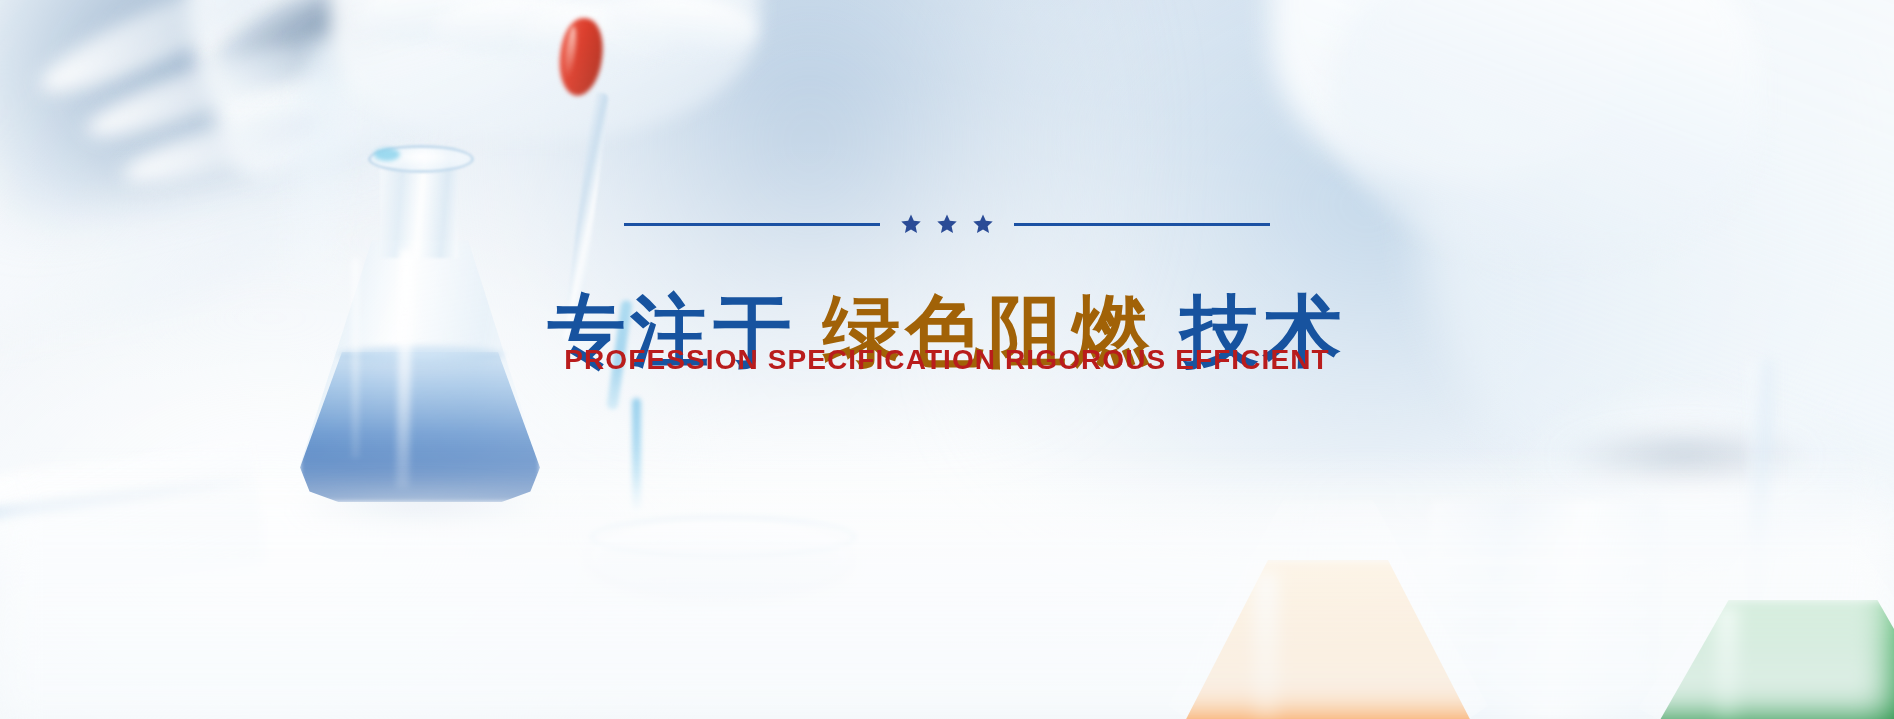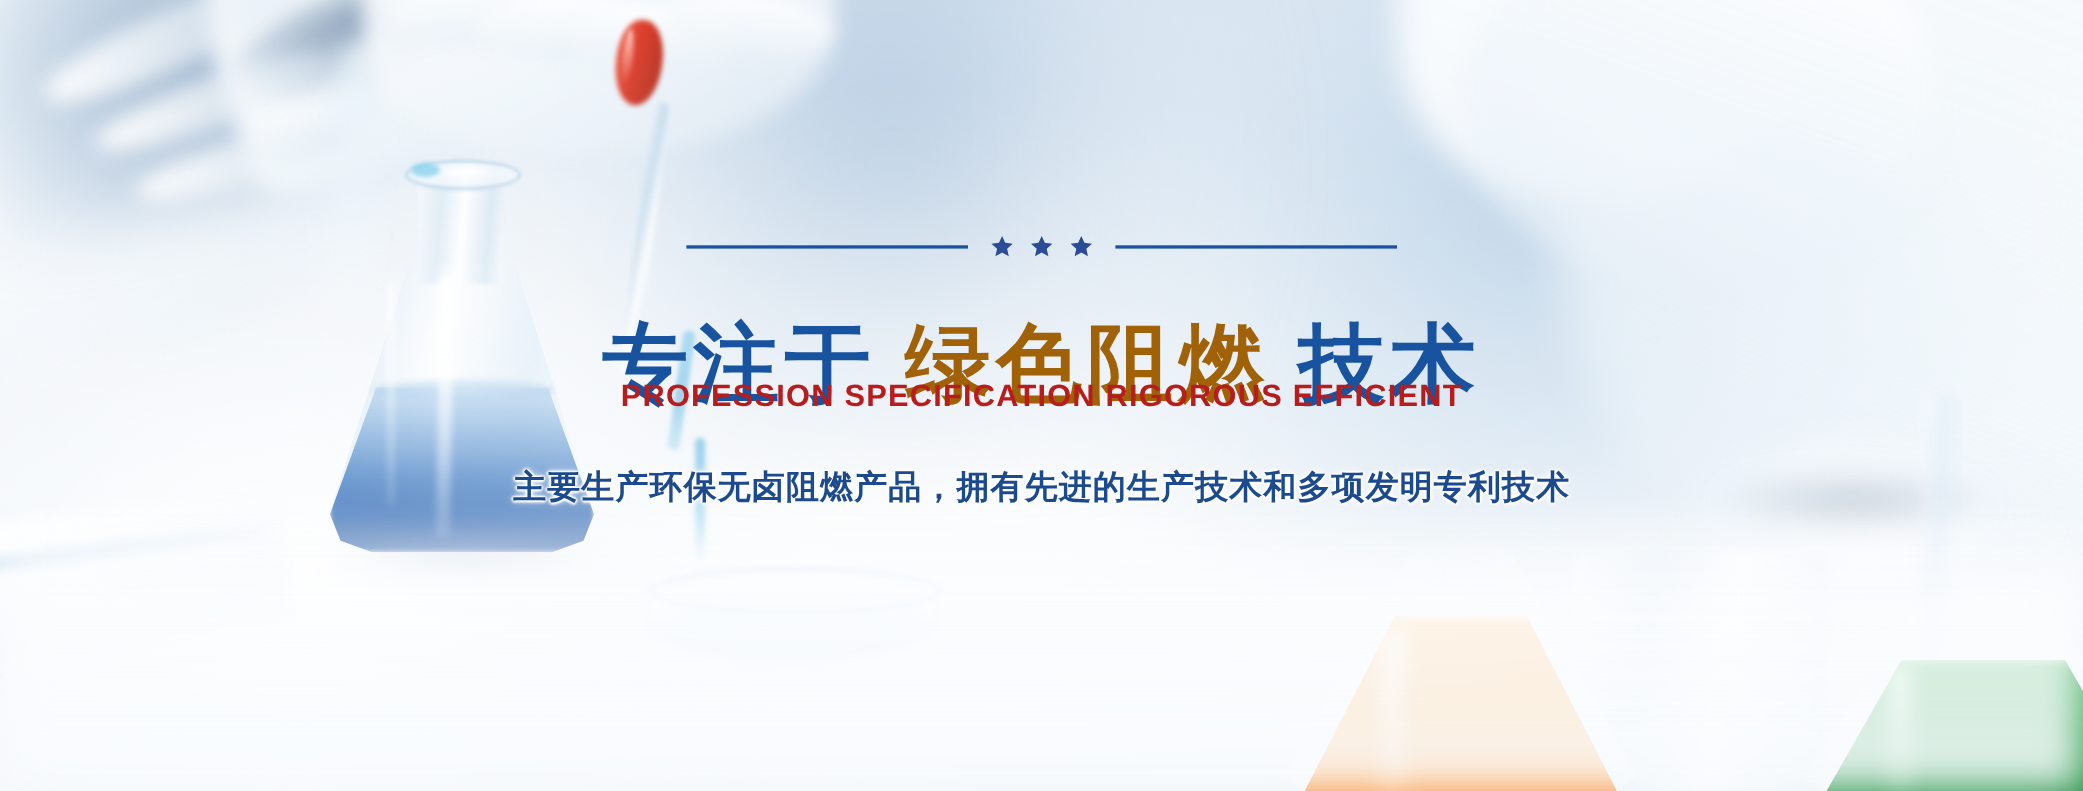--- a/index.html
+++ b/index.html
@@ -508,16 +508,15 @@
             </svg>
         </span>
       </span>
       <span class="rule right"></span>
     </div>
 
     <h1 class="headline"><span class="blue">专注于</span><span class="gap"></span><span class="green">绿色阻燃</span><span class="gap"></span><span class="blue">技术</span></h1>
 
     <div class="strap">PROFESSION SPECIFICATION RIGOROUS EFFICIENT</div>
 
-    <div class="tagline">主要生产环保无卤阻燃产品，拥有先进的生产技术和多项发明专利技术</div>
 
   </div>
 </div>
 
 </body></html>

